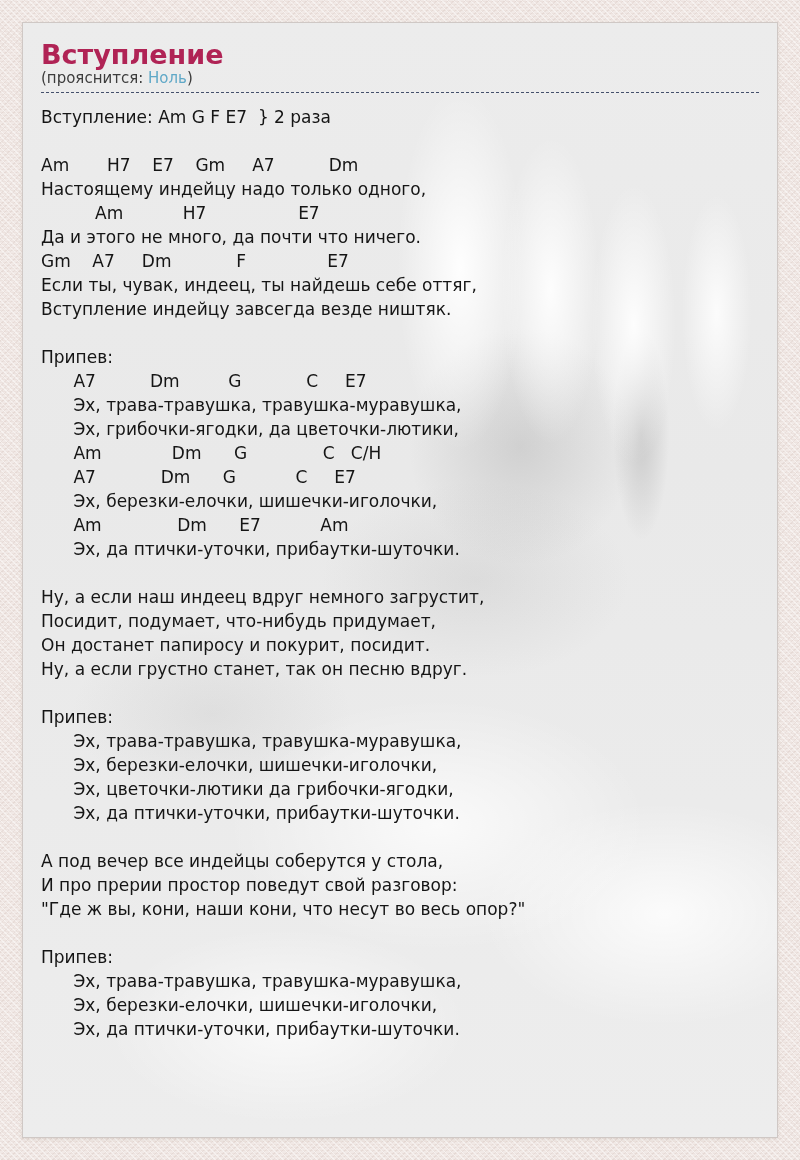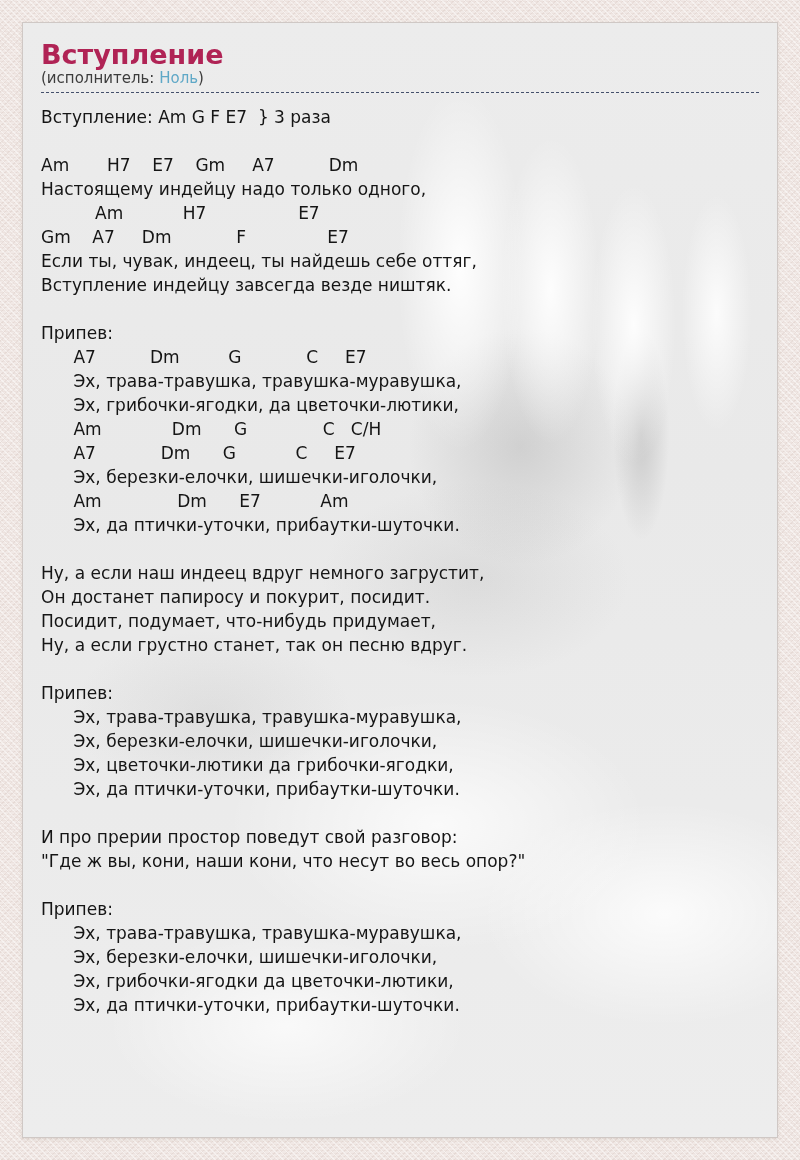--- a/index.html
+++ b/index.html
@@ -81,56 +81,57 @@
     line-height:24px;
   }
 </style>
 </head>
 <body>
 
 <div class="page">
   <div class="photo"></div>
   <div class="content">
     <h1 class="title">Вступление</h1>
-    <div class="subtitle"><span>(исполнитель: </span><a>Ноль</a><span>)</span></div>
+    <div class="subtitle"><span>(прояснится: </span><a>Ноль</a><span>)</span></div>
     <div class="separator"></div>
     <div class="song">
-        <div class="line intro">Вступление: Am G F E7  } 3 раза</div>
+        <div class="line intro">Вступление: Am G F E7  } 2 раза</div>
         <div class="line blank">&nbsp;</div>
         <div class="line chord">Am       H7    E7    Gm     A7          Dm</div>
         <div class="line lyric">Настоящему индейцу надо только одного,</div>
         <div class="line chord">          Am           H7                 E7</div>
+        <div class="line lyric">Да и этого не много, да почти что ничего.</div>
         <div class="line chord">Gm    A7     Dm            F               E7</div>
         <div class="line lyric">Если ты, чувак, индеец, ты найдешь себе оттяг,</div>
         <div class="line lyric">Вступление индейцу завсегда везде ништяк.</div>
         <div class="line blank">&nbsp;</div>
         <div class="line label">Припев:</div>
         <div class="line chord">      A7          Dm         G            C     E7</div>
         <div class="line lyric">      Эх, трава-травушка, травушка-муравушка,</div>
         <div class="line lyric">      Эх, грибочки-ягодки, да цветочки-лютики,</div>
         <div class="line chord">      Am             Dm      G              C   C/H</div>
         <div class="line chord">      A7            Dm      G           C     E7</div>
         <div class="line lyric">      Эх, березки-елочки, шишечки-иголочки,</div>
         <div class="line chord">      Am              Dm      E7           Am</div>
         <div class="line lyric">      Эх, да птички-уточки, прибаутки-шуточки.</div>
         <div class="line blank">&nbsp;</div>
         <div class="line lyric">Ну, а если наш индеец вдруг немного загрустит,</div>
+        <div class="line lyric">Посидит, подумает, что-нибудь придумает,</div>
         <div class="line lyric">Он достанет папиросу и покурит, посидит.</div>
-        <div class="line lyric">Посидит, подумает, что-нибудь придумает,</div>
         <div class="line lyric">Ну, а если грустно станет, так он песню вдруг.</div>
         <div class="line blank">&nbsp;</div>
         <div class="line label">Припев:</div>
         <div class="line lyric">      Эх, трава-травушка, травушка-муравушка,</div>
         <div class="line lyric">      Эх, березки-елочки, шишечки-иголочки,</div>
         <div class="line lyric">      Эх, цветочки-лютики да грибочки-ягодки,</div>
         <div class="line lyric">      Эх, да птички-уточки, прибаутки-шуточки.</div>
         <div class="line blank">&nbsp;</div>
+        <div class="line lyric">А под вечер все индейцы соберутся у стола,</div>
         <div class="line lyric">И про прерии простор поведут свой разговор:</div>
         <div class="line lyric">"Где ж вы, кони, наши кони, что несут во весь опор?"</div>
         <div class="line blank">&nbsp;</div>
         <div class="line label">Припев:</div>
         <div class="line lyric">      Эх, трава-травушка, травушка-муравушка,</div>
         <div class="line lyric">      Эх, березки-елочки, шишечки-иголочки,</div>
-        <div class="line lyric">      Эх, грибочки-ягодки да цветочки-лютики,</div>
         <div class="line lyric">      Эх, да птички-уточки, прибаутки-шуточки.</div>
       </div>
   </div>
 </div>
 
 </body></html>

